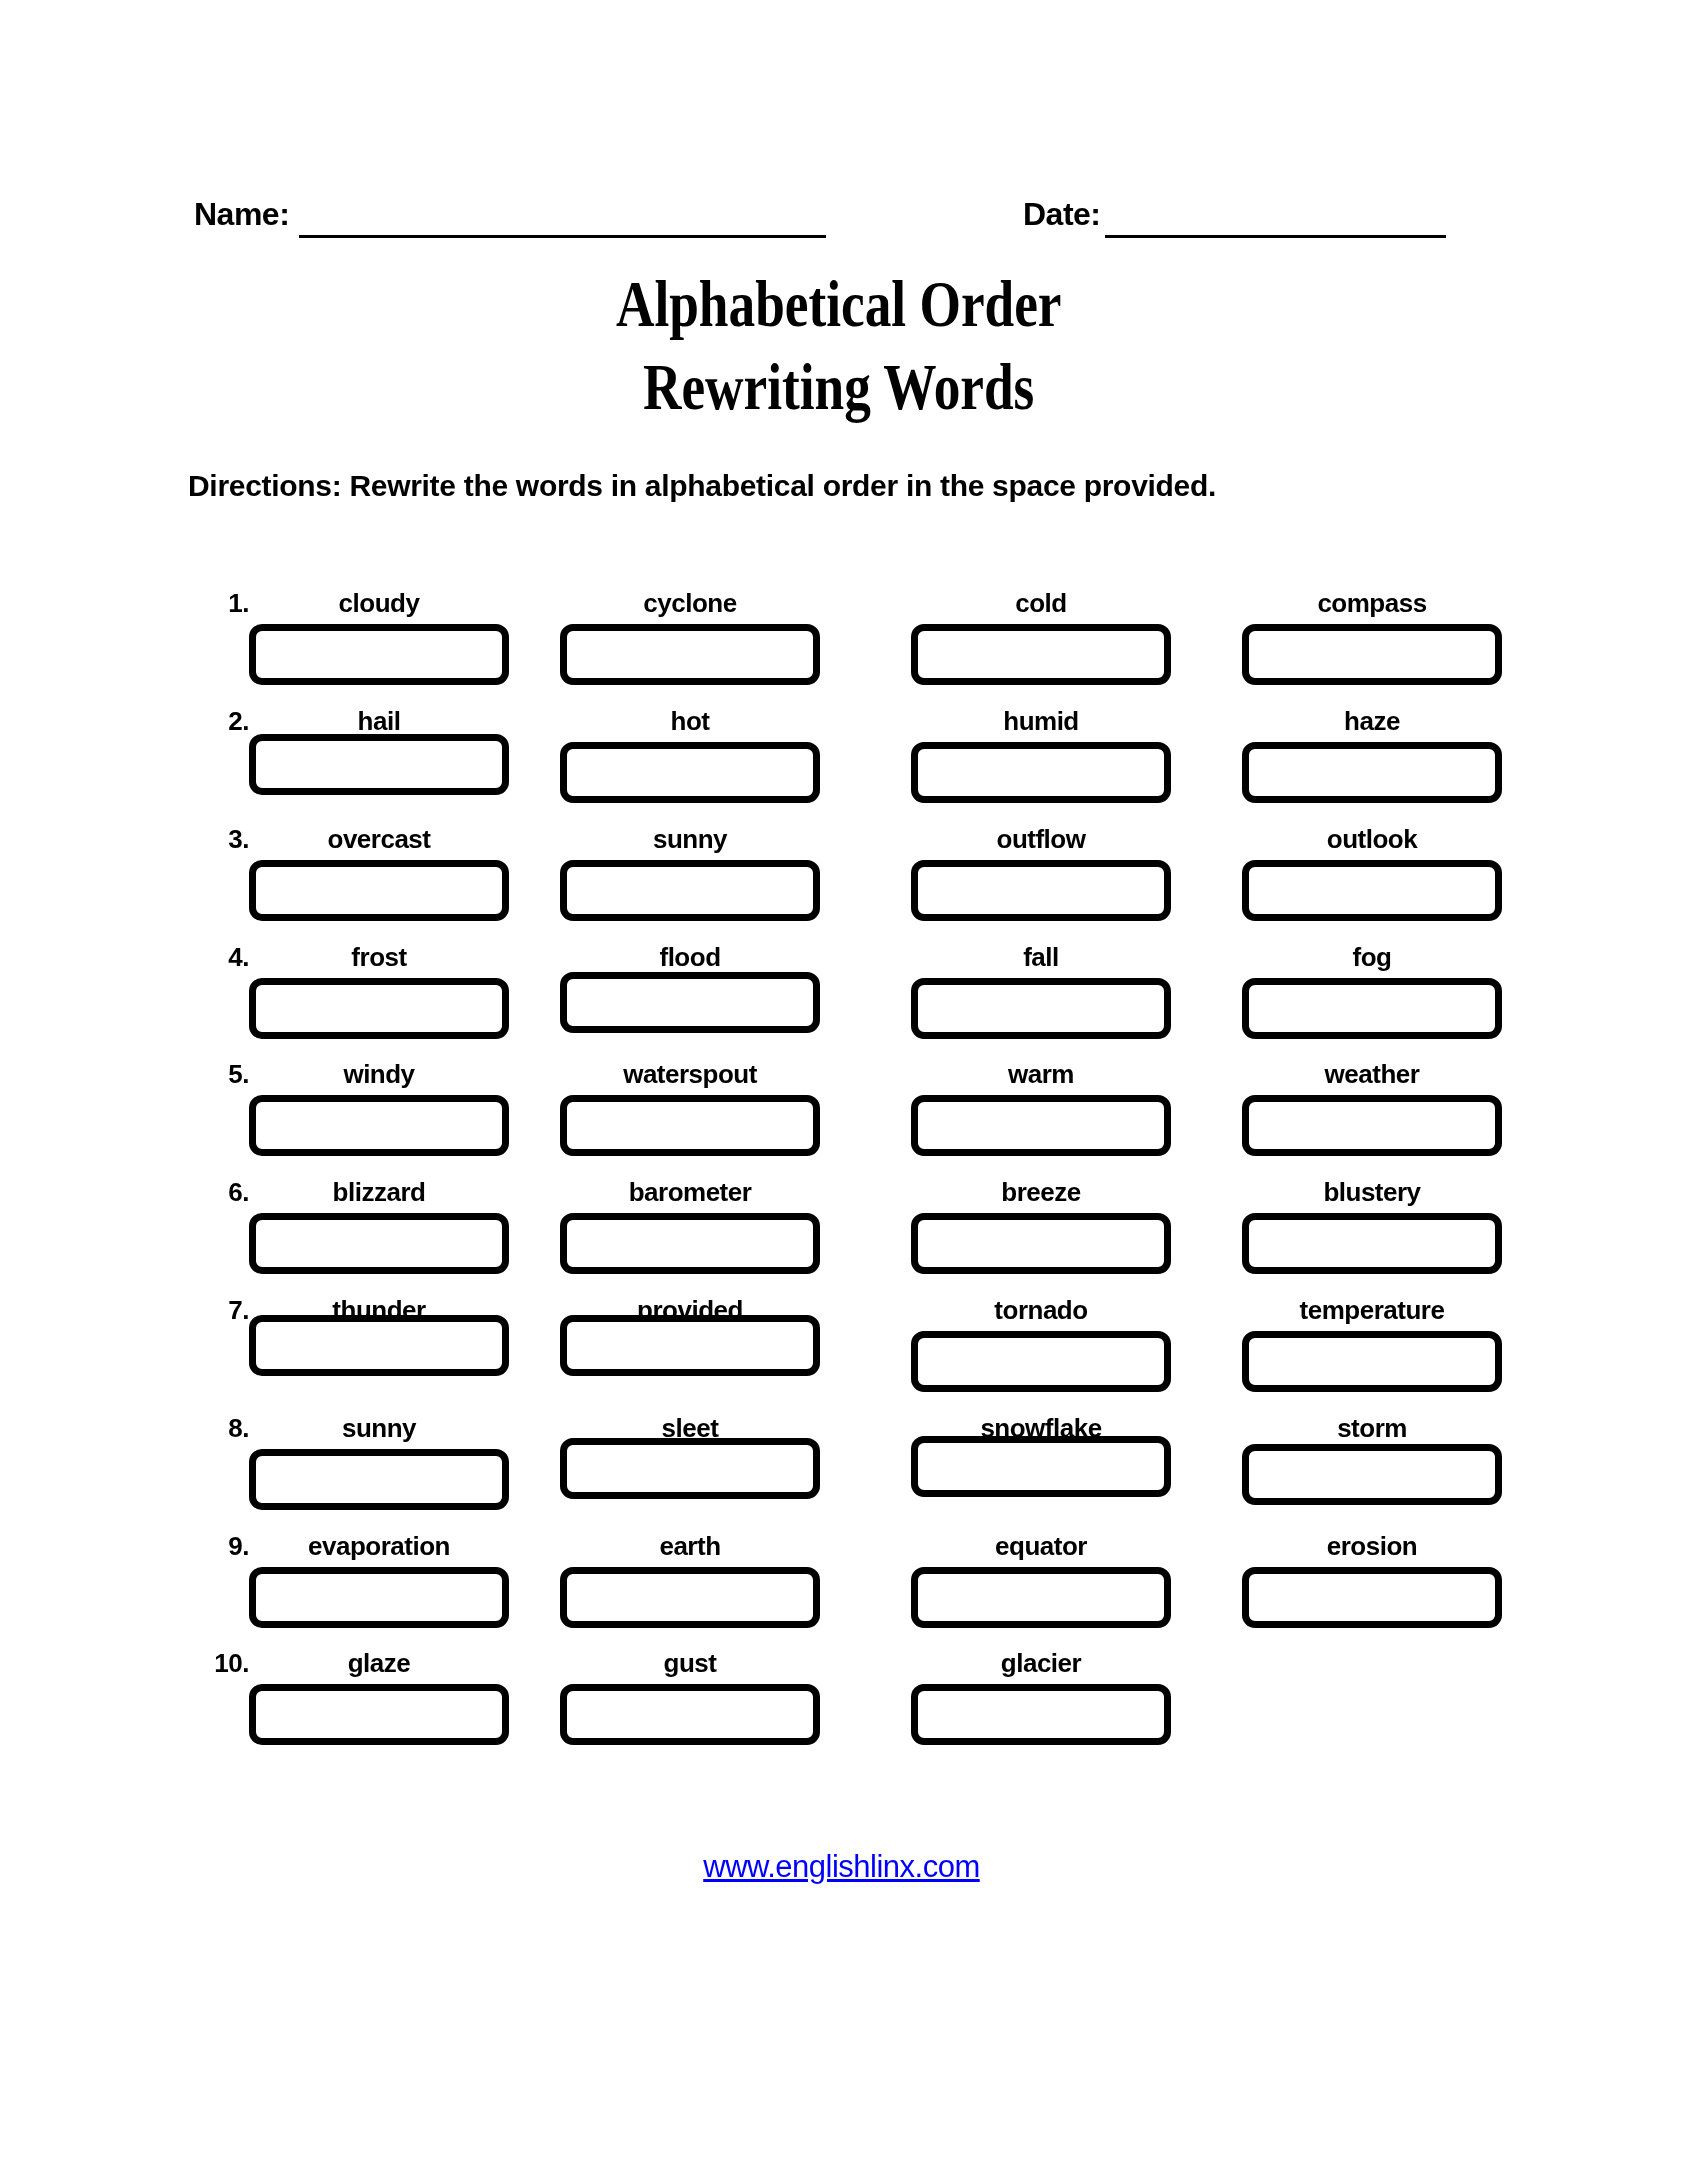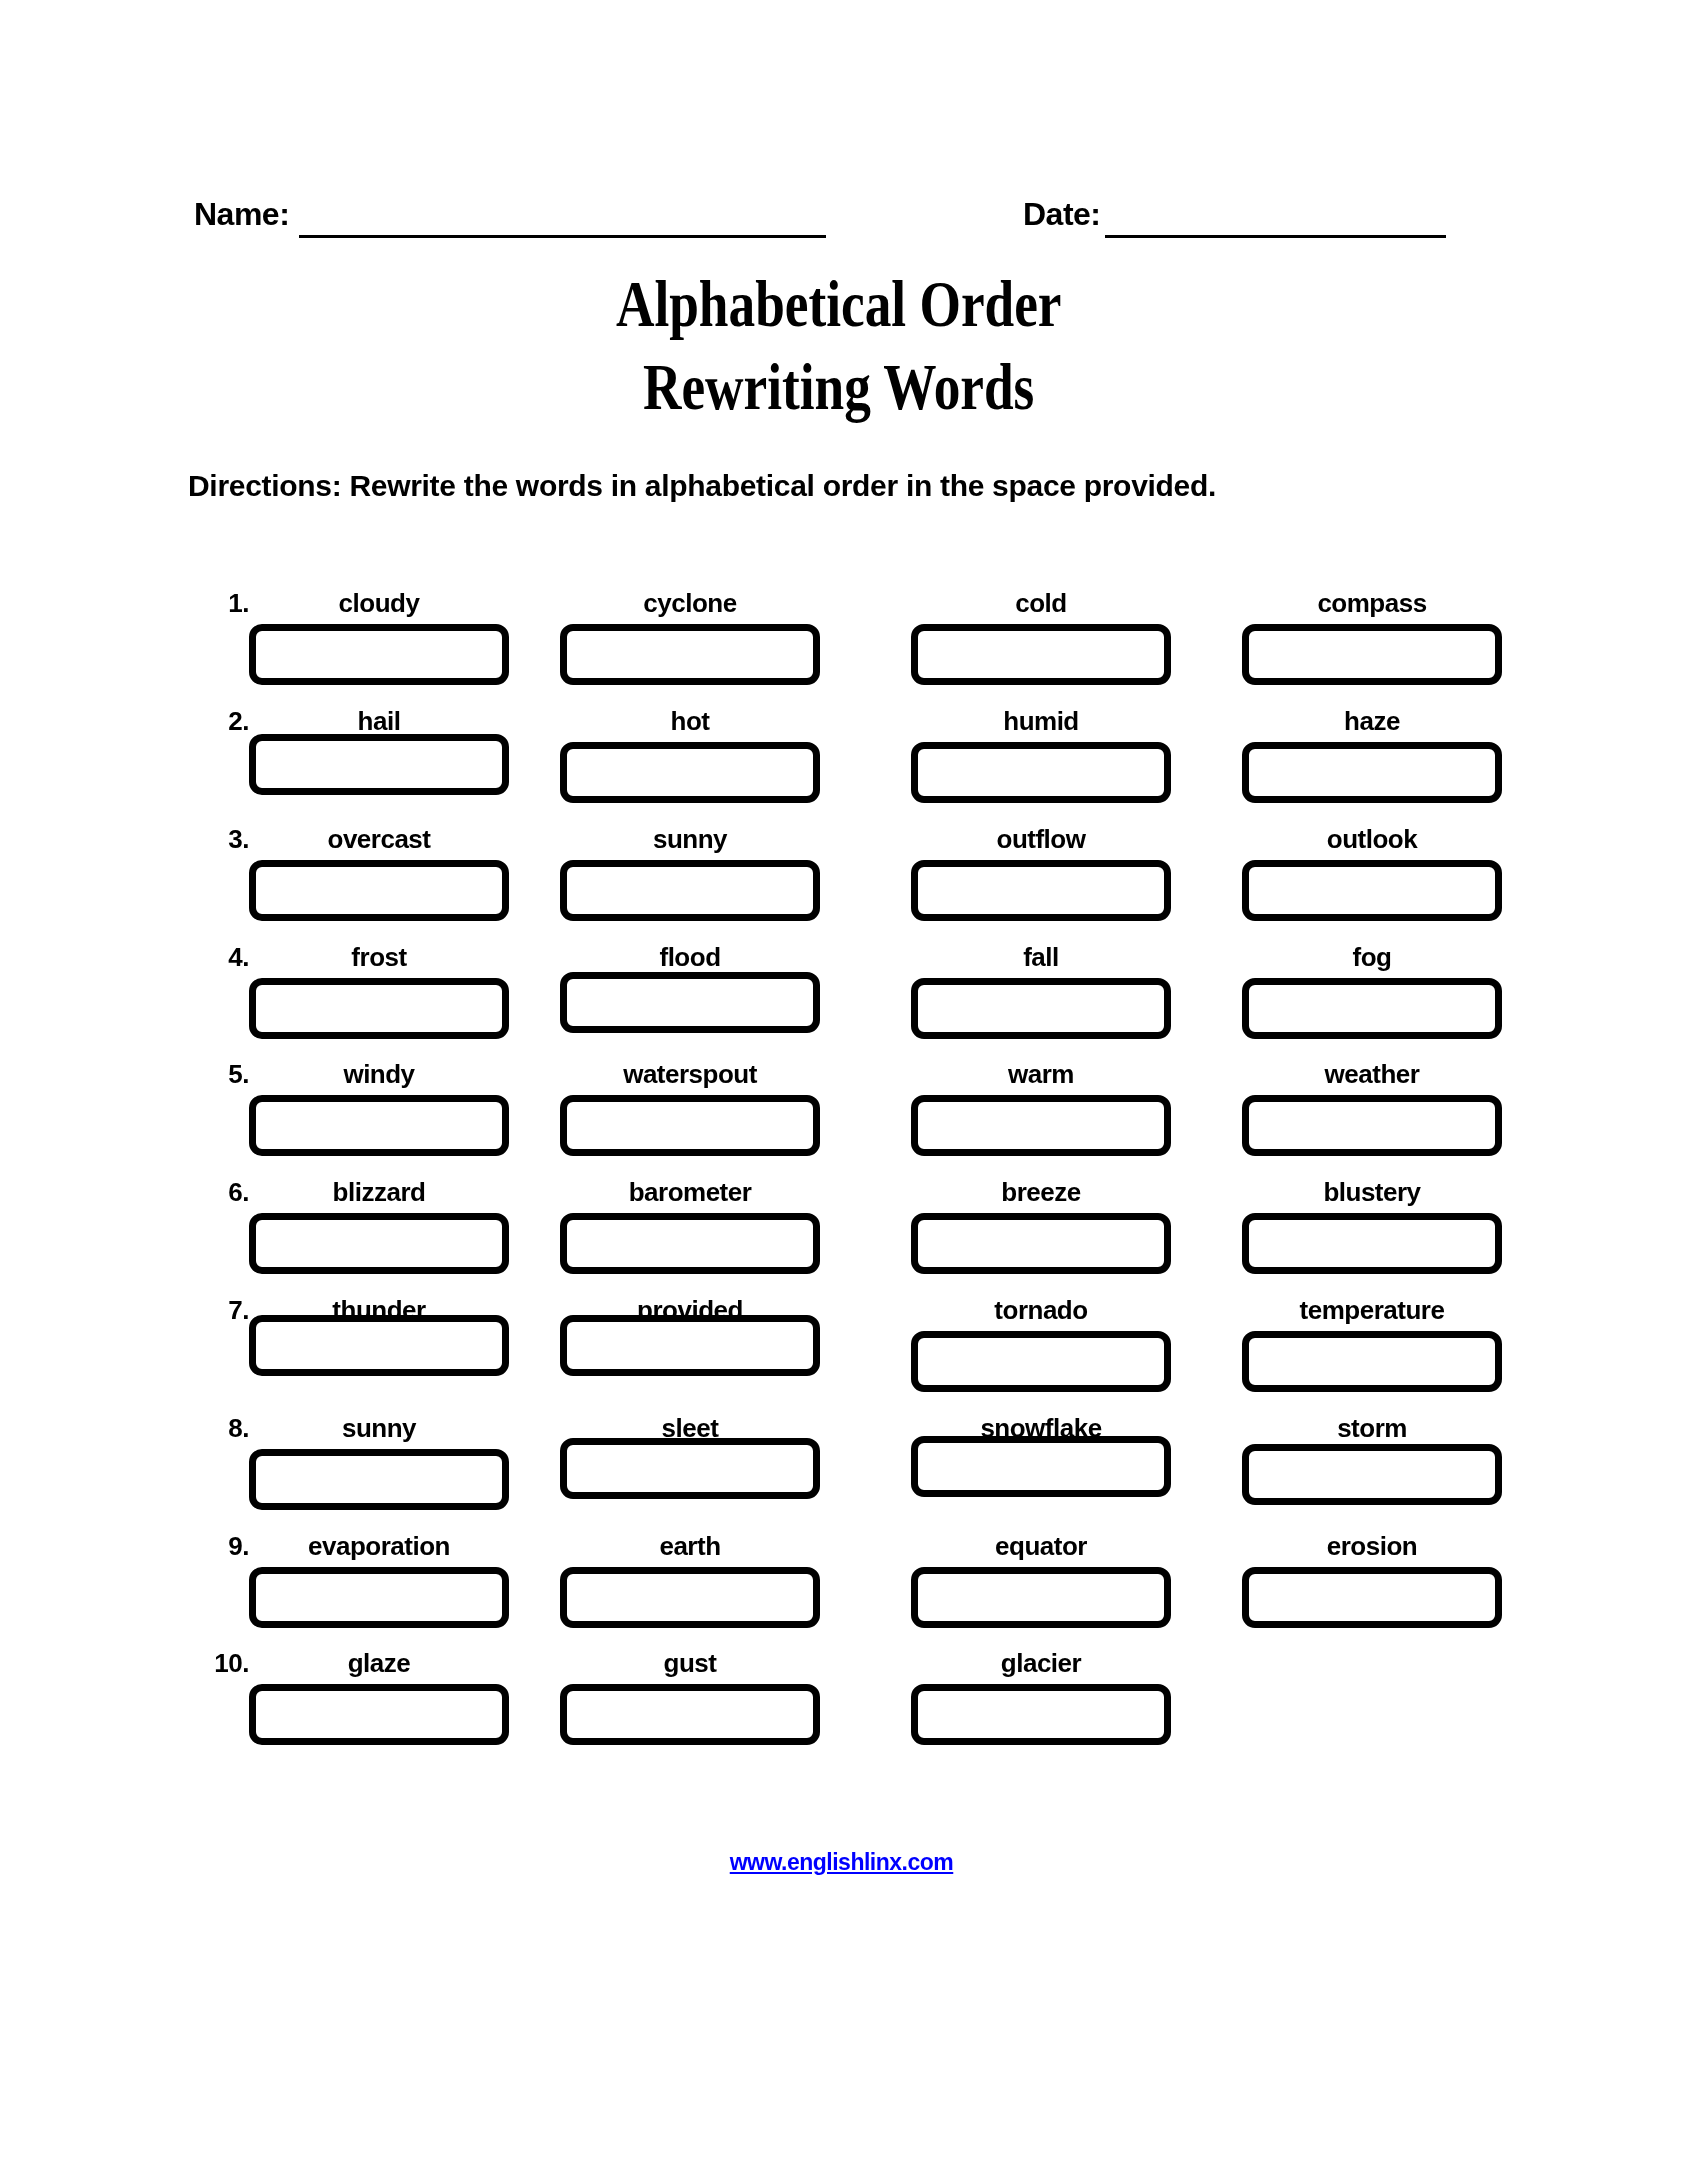--- a/index.html
+++ b/index.html
@@ -40,21 +40,21 @@
   .word {
     height:34px; line-height:34px; font-size:26px; font-weight:bold;
     letter-spacing:-0.5px; white-space:nowrap;
   }
   .box {
     box-sizing:border-box; height:61px; width:100%; margin-top:4px;
     border:7px solid #000; border-radius:13px; background:#fff;
   }
   .footer { position:absolute; top:1849px; left:0; width:1683px; text-align:center; }
   .footer-link {
-    font-size:23px; font-weight:bold; letter-spacing:-0.5px;
+    font-size:31px; font-weight:normal; letter-spacing:-0.5px;
     text-decoration:underline; cursor:pointer;
   }
 </style>
 </head>
 <body>
 
 <div class="page">
 
   <div class="hdr-label name">Name:</div>
   <div class="hdr-line name-line"></div>

